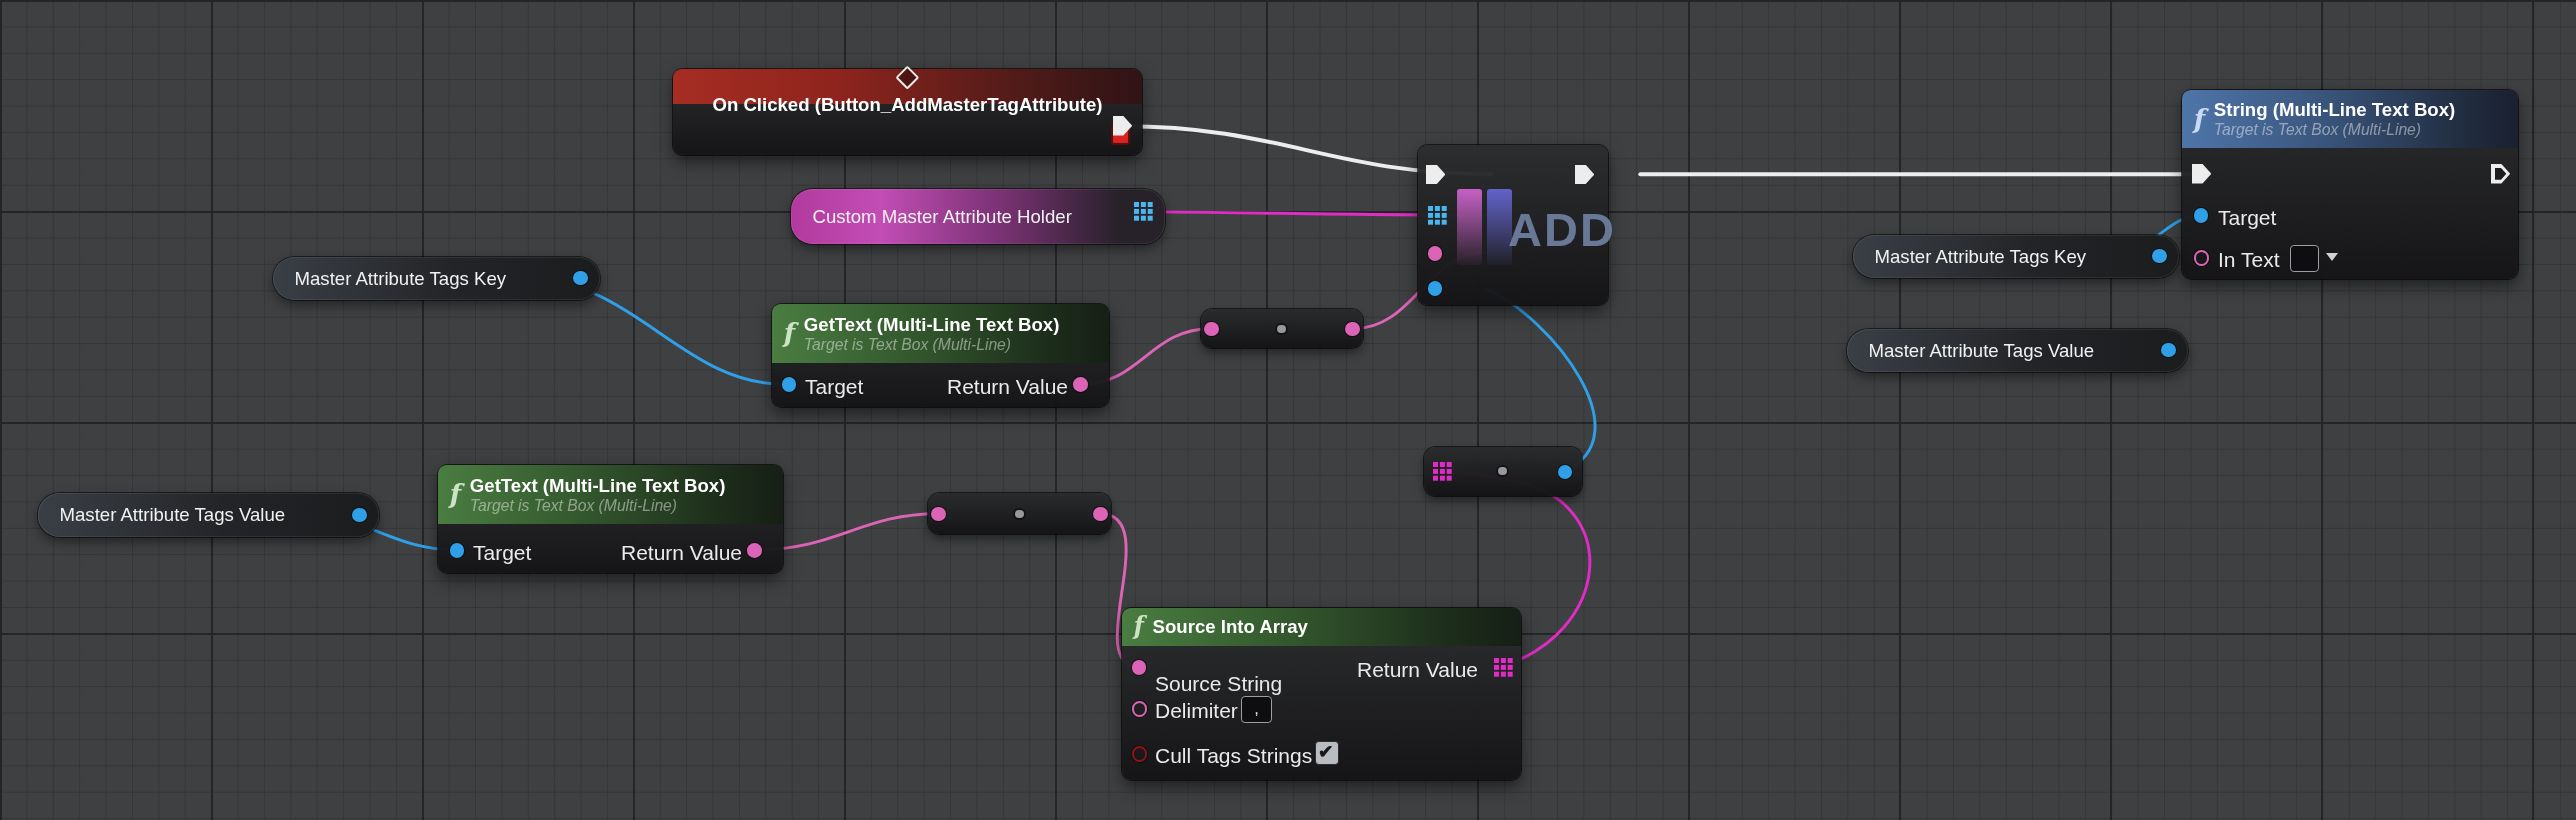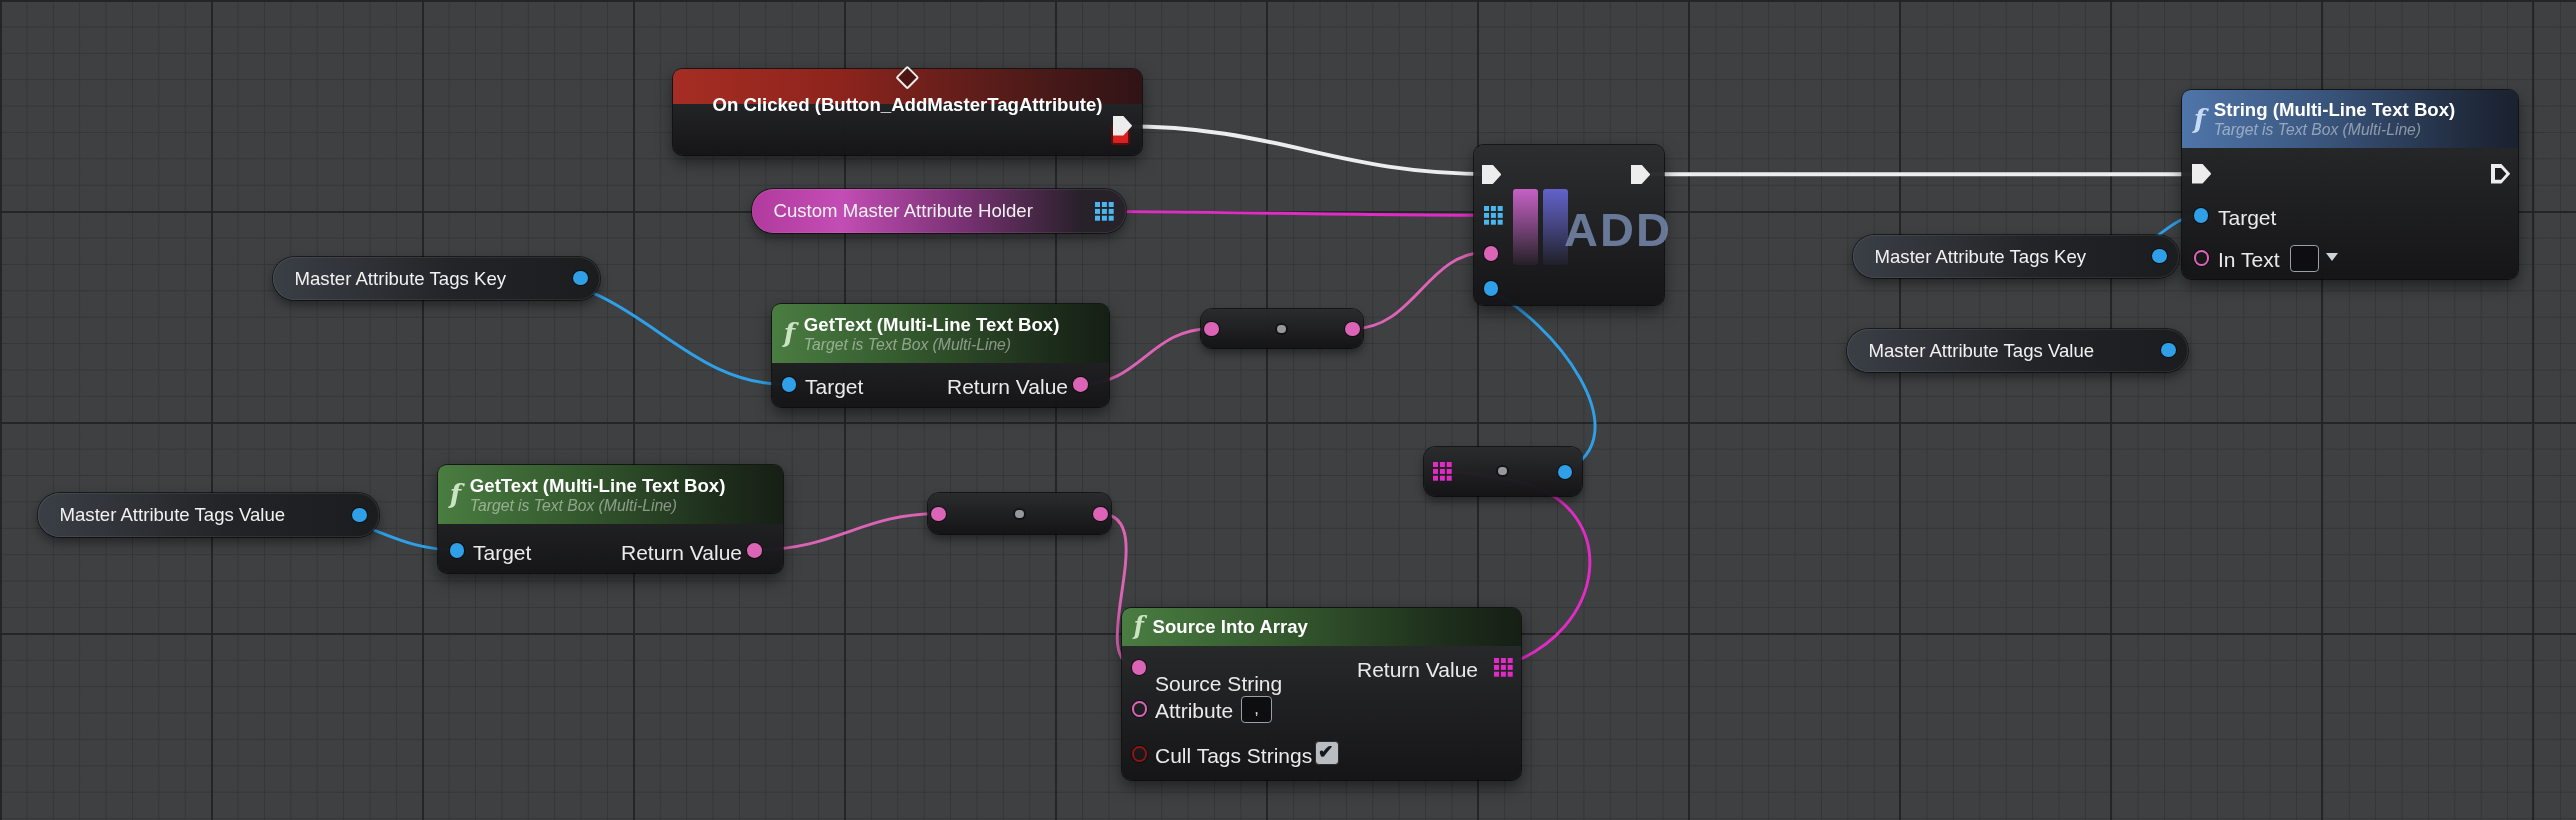--- a/index.html
+++ b/index.html
@@ -109,21 +109,21 @@
 
   <div class="node" style="left:673px;top:69px;width:469px;height:86px;">
     <div class="node-header hdr-event" style="height:35px;flex-direction:column;">
       <span class="diamond-icon"></span>
       <span class="node-title">On Clicked (Button_AddMasterTagAttribute)</span>
       <span class="red-box"></span>
     </div>
     <span class="pin-exec" style="right:9.8px;top:47px;"></span>
   </div>
 
-  <div class="pill pill-magenta" style="left:752px;top:189px;width:319px;height:44px;">
+  <div class="pill pill-magenta" style="left:791px;top:189px;width:319px;height:55px;">
     <span>Custom Master Attribute Holder</span>
     <span class="pin-grid g-cyan" style="right:11.7px;top:12.7px;"></span>
   </div>
 
   <div class="pill" style="left:273px;top:257px;width:272px;height:43px;">
     <span>Master Attribute Tags Key</span>
     <span class="pin-round p-blue" style="right:11.7px;top:13.7px;"></span>
   </div>
 
   <div class="node" style="left:772px;top:304px;width:337px;height:103px;">
@@ -139,21 +139,21 @@
     <span class="pin-label" style="right:41px;top:71px;">Return Value</span>
     <span class="pin-round p-pink" style="right:21.5px;top:73px;"></span>
   </div>
 
   <div class="reroute" style="left:1201px;top:309px;width:162px;height:39px;">
     <span class="pin-round p-pink" style="left:2.9px;top:12.7px;"></span>
     <span class="dot" style="left:76px;top:15.7px;"></span>
     <span class="pin-round p-pink" style="right:2.9px;top:12.7px;"></span>
   </div>
 
-  <div class="node" style="left:1474px;top:145px;width:190px;height:160px;">
+  <div class="node" style="left:1418px;top:145px;width:190px;height:160px;">
     <span class="colorbar" style="left:39px;top:44px;width:25.4px;height:76px;background:linear-gradient(180deg,rgba(214,103,214,.9),rgba(214,103,214,.05));"></span>
     <span class="colorbar" style="left:69px;top:44px;width:25.4px;height:76px;background:linear-gradient(180deg,rgba(104,104,220,.9),rgba(104,104,220,.05));"></span>
     <span class="watermark" style="left:90px;top:57px;font-size:47px;">ADD</span>
     <span class="pin-exec" style="left:7.8px;top:19.6px;"></span>
     <span class="pin-exec" style="right:13.7px;top:19.6px;"></span>
     <span class="pin-grid g-cyan" style="left:9.8px;top:61px;"></span>
     <span class="pin-round p-pink" style="left:9.8px;top:101px;"></span>
     <span class="pin-round p-blue" style="left:9.8px;top:136px;"></span>
   </div>
 
@@ -220,21 +220,21 @@
     <div class="node-header hdr-pure" style="height:38px;">
       <span class="f-icon f-green" style="font-size:23.5px;">f</span>
       <span class="node-title">Source Into Array</span>
     </div>
     <span class="pin-round p-pink" style="left:9.8px;top:52px;"></span>
     <span class="pin-label" style="left:33px;top:64px;">Source String</span>
     <span class="pin-label" style="right:43px;top:50px;">Return Value</span>
     <span class="pin-grid g-magenta" style="right:8.8px;top:50px;"></span>
 
     <span class="pin-round ring ring-pink" style="left:9.8px;top:93px;"></span>
-    <span class="pin-label" style="left:33px;top:91px;">Attribute</span>
+    <span class="pin-label" style="left:33px;top:91px;">Delimiter</span>
     <span class="mini-input" style="left:119px;top:88px;width:29px;height:25.4px;">,</span>
 
     <span class="pin-round ring ring-red" style="left:9.8px;top:138px;"></span>
     <span class="pin-label" style="left:33px;top:136px;">Cull Tags Strings</span>
     <span class="checkbox" style="left:193px;top:133px;"></span>
   </div>
 
 </div>
 
 

